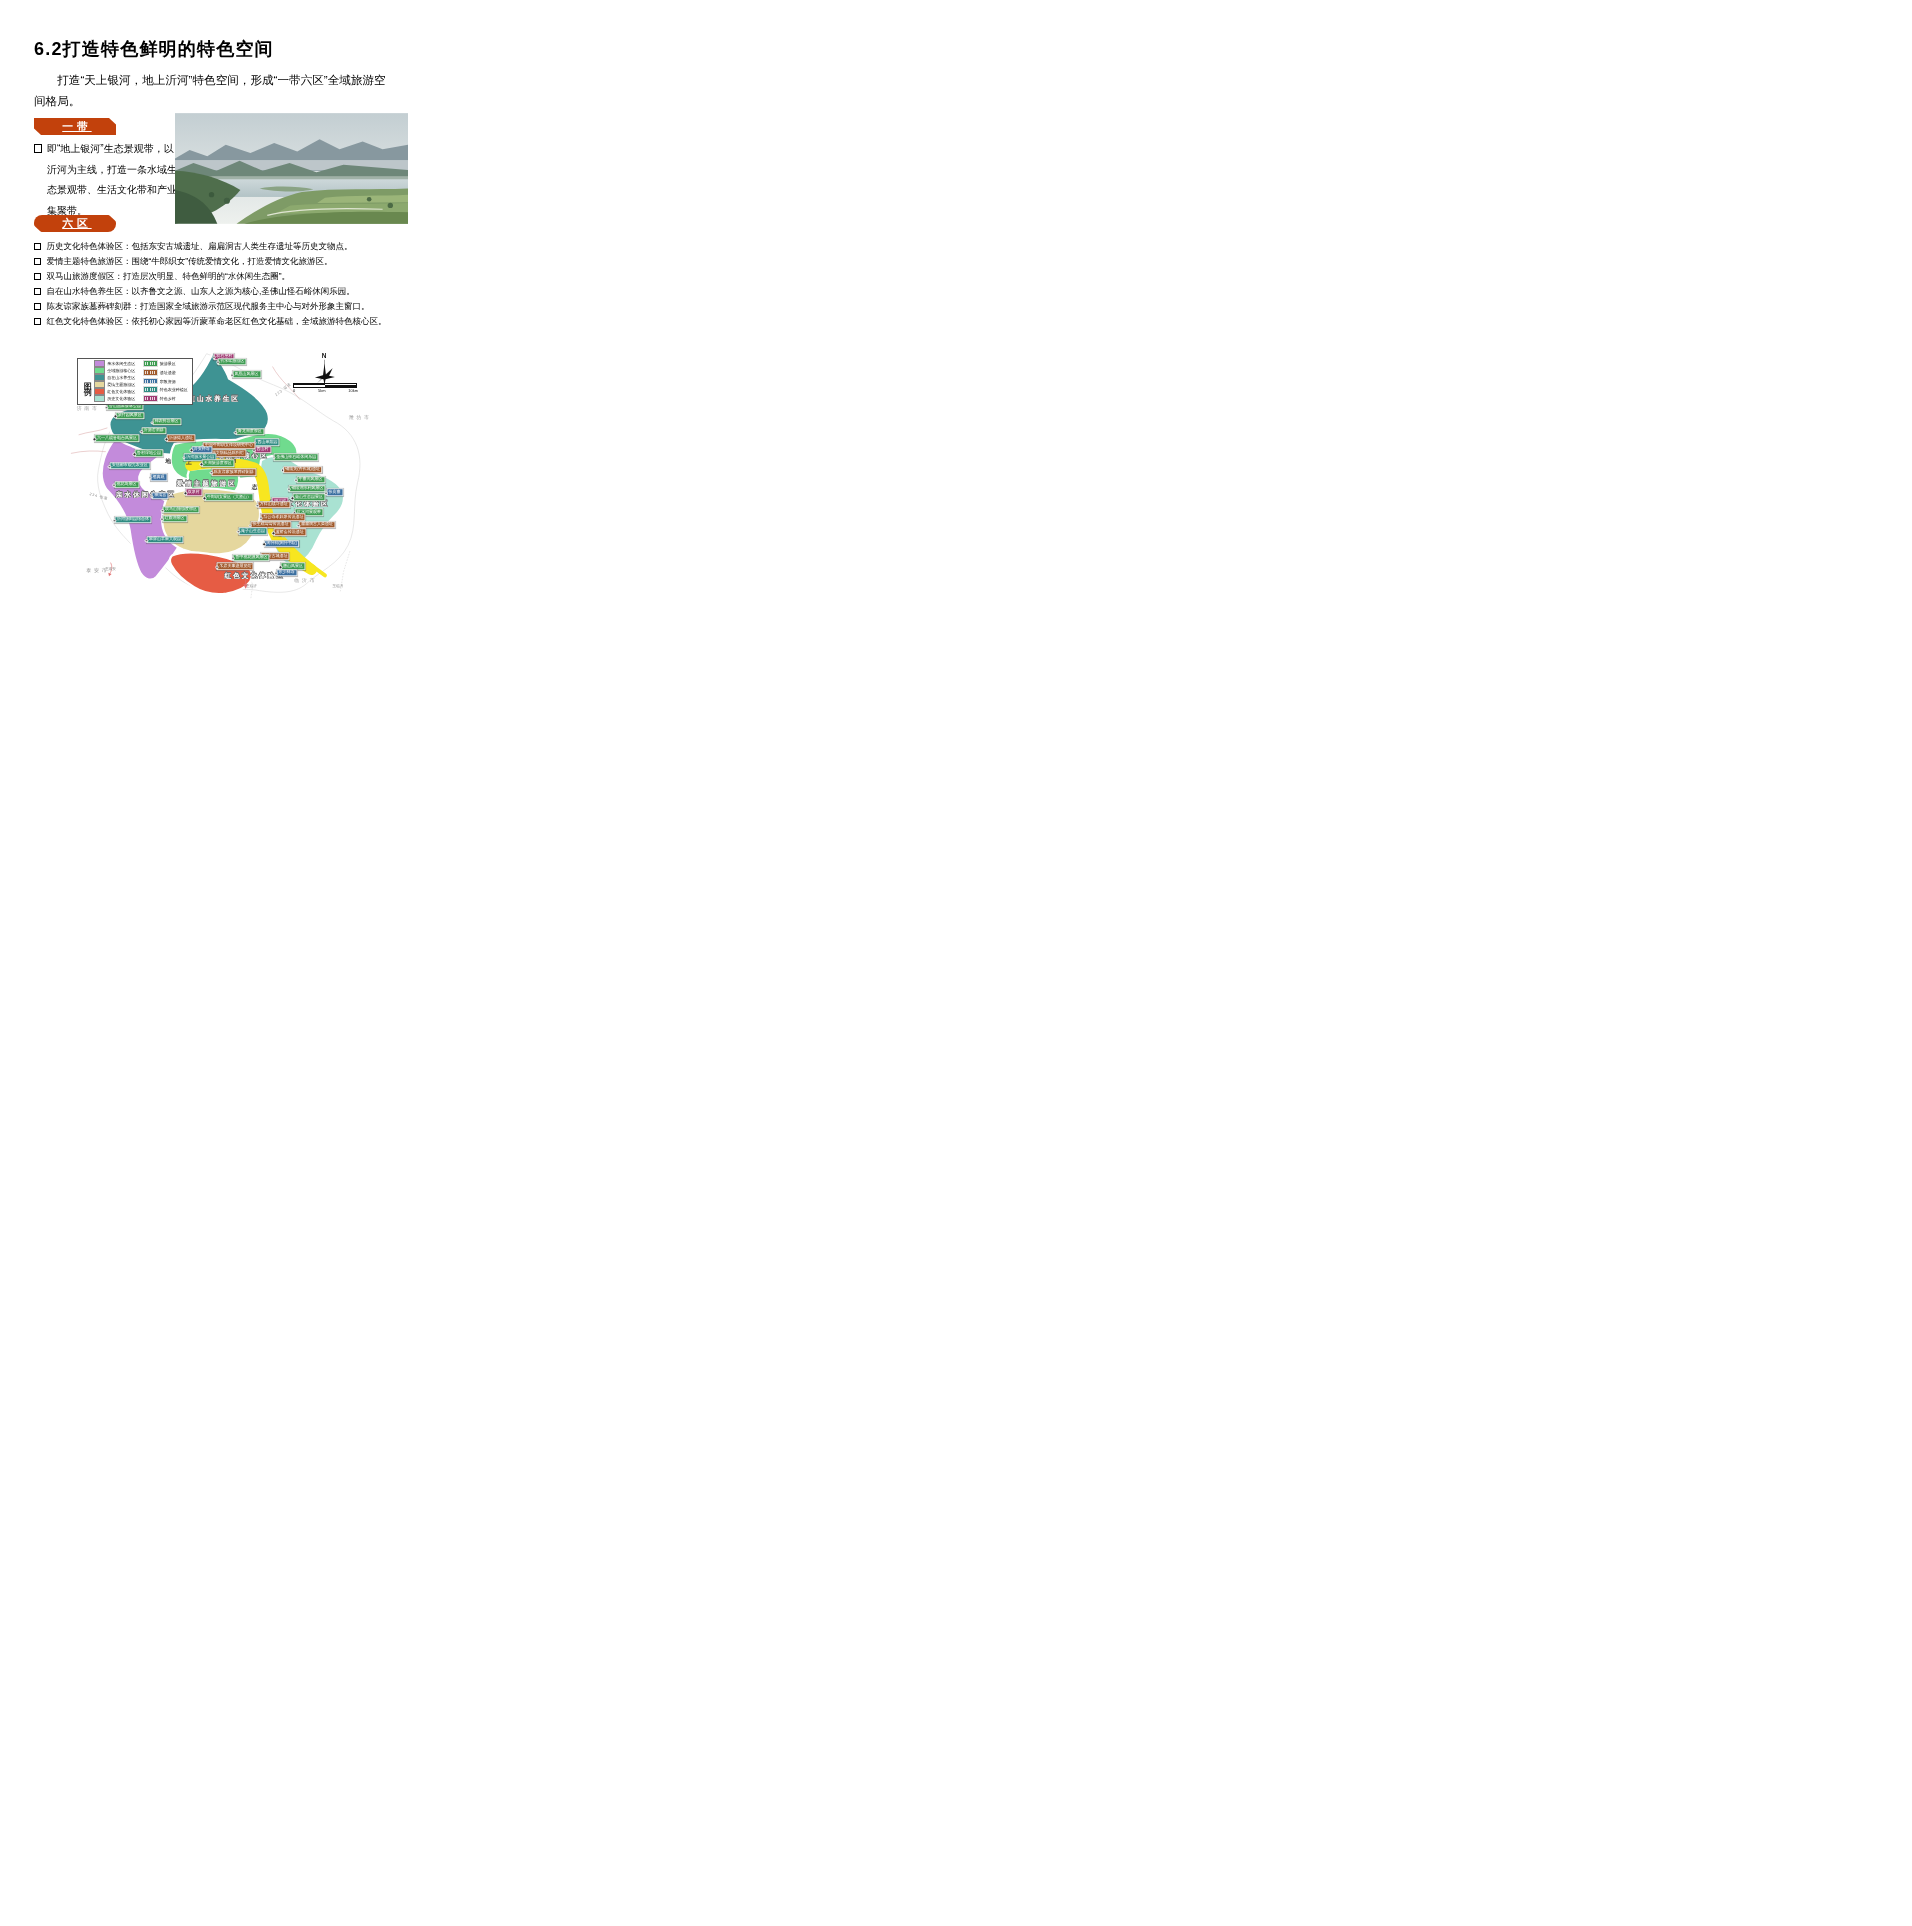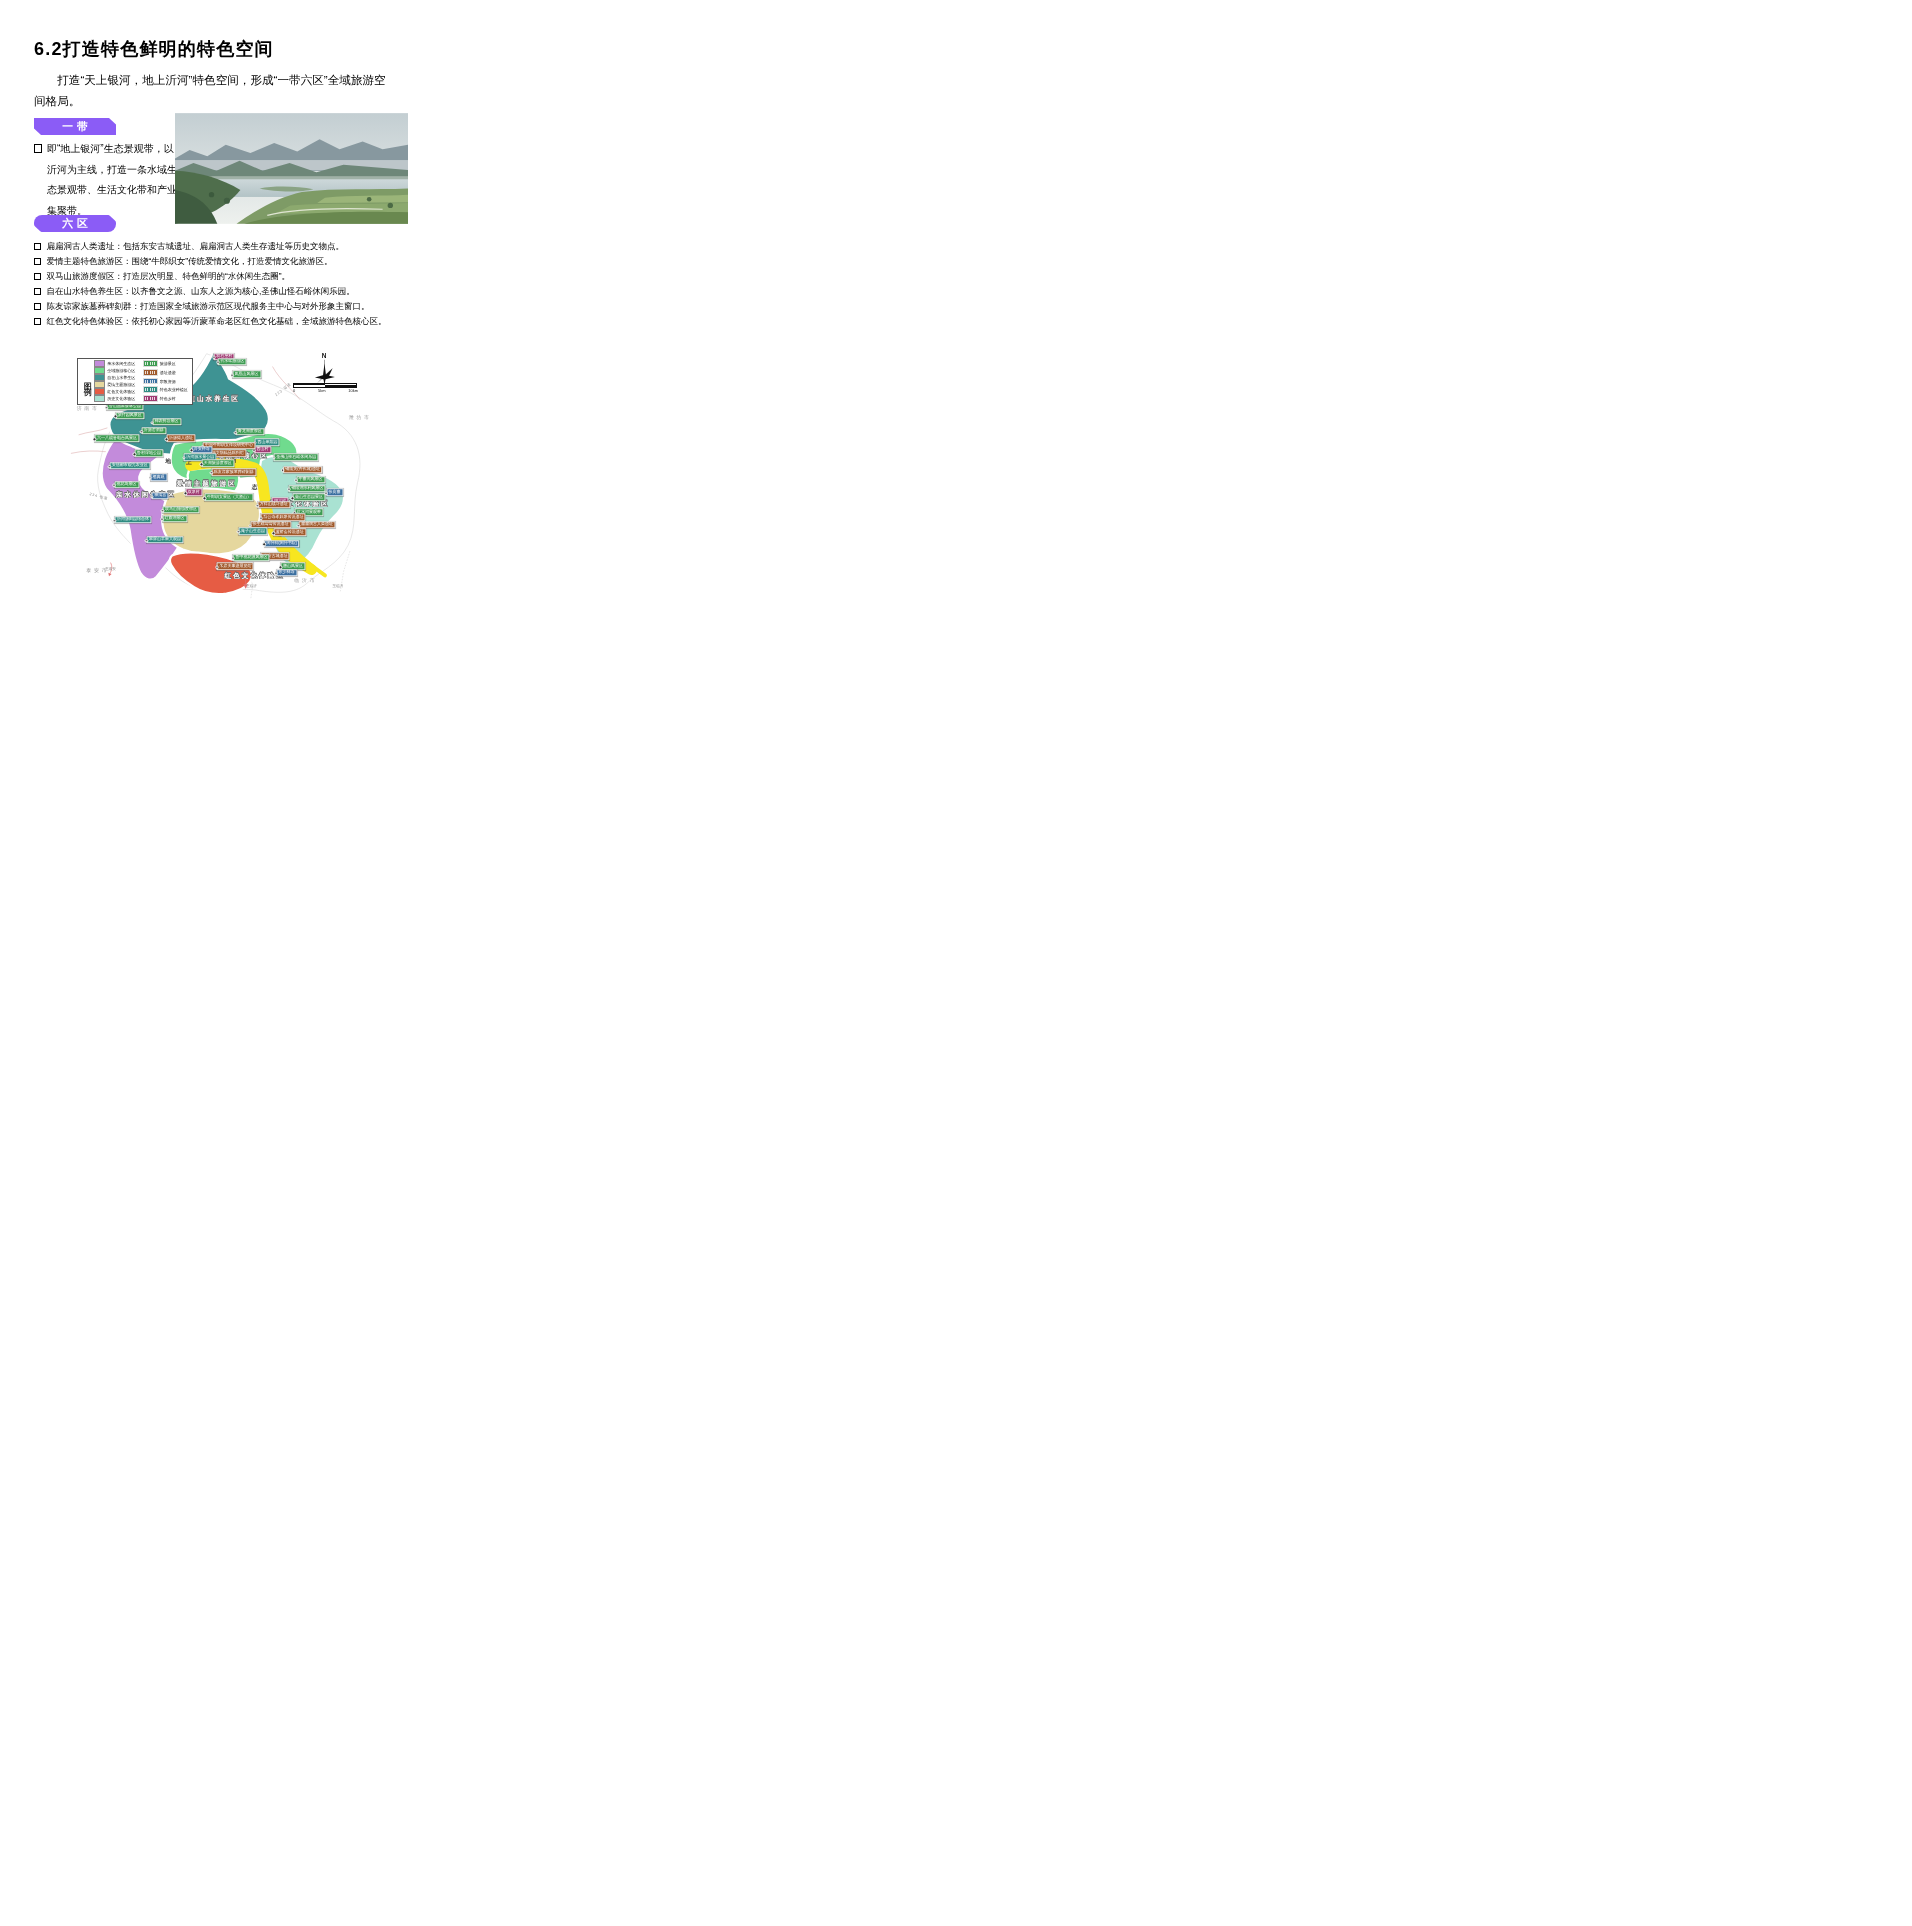--- a/index.html
+++ b/index.html
@@ -13,24 +13,25 @@
     position:absolute;left:34px;top:37px;
     font-size:18px;font-weight:900;letter-spacing:1.2px;color:#000;
   }
   .doc-intro{
     position:absolute;left:34px;top:70px;width:362px;
     font-size:11.6px;line-height:1.78;text-indent:2em;color:#000;
   }
   
   .banner{
     position:absolute;left:34px;width:82px;height:17px;
-    background:#8b5cf6;color:#fff;font-size:10.8px;font-weight:800;
+    background:#c2410c;color:#fff;font-size:10.8px;font-weight:800;
     letter-spacing:3.9px;display:flex;align-items:center;justify-content:center;
     clip-path:polygon(0 0,calc(100% - 7px) 0,100% 38%,100% 100%,7px 100%,0 62%);
     text-indent:3.9px;
+    text-decoration:underline;
   }
   .banner.belt{top:118px;}
   .banner.six{top:215px;border-radius:8px;}
   
   .belt-bullet{
     position:absolute;left:34px;top:139px;width:133px;
     font-size:10px;line-height:2.05;color:#000;padding-left:13px;
   }
   .belt-bullet .sq{
     position:absolute;left:0;top:5.4px;width:5.8px;height:6.5px;
@@ -154,21 +155,21 @@
       <circle cx="135" cy="228" r="8" fill="#415f42"></circle>
     <circle cx="505" cy="224" r="6" fill="#4c6a45"></circle>
       <circle cx="560" cy="240" r="7" fill="#4c6a45"></circle>
   </svg>
 </div>
 
 <div class="banner six">六区</div>
 <div class="six-list" id="six-list">
     <div class="bullet-row">
       <span class="sq"></span>
-      <span class="txt">扁扁洞古人类遗址：包括东安古城遗址、扁扁洞古人类生存遗址等历史文物点。</span>
+      <span class="txt">历史文化特色体验区：包括东安古城遗址、扁扁洞古人类生存遗址等历史文物点。</span>
     </div>
     <div class="bullet-row">
       <span class="sq"></span>
       <span class="txt">爱情主题特色旅游区：围绕“牛郎织女”传统爱情文化，打造爱情文化旅游区。</span>
     </div>
     <div class="bullet-row">
       <span class="sq"></span>
       <span class="txt">双马山旅游度假区：打造层次明显、特色鲜明的“水休闲生态圈”。</span>
     </div>
     <div class="bullet-row">

